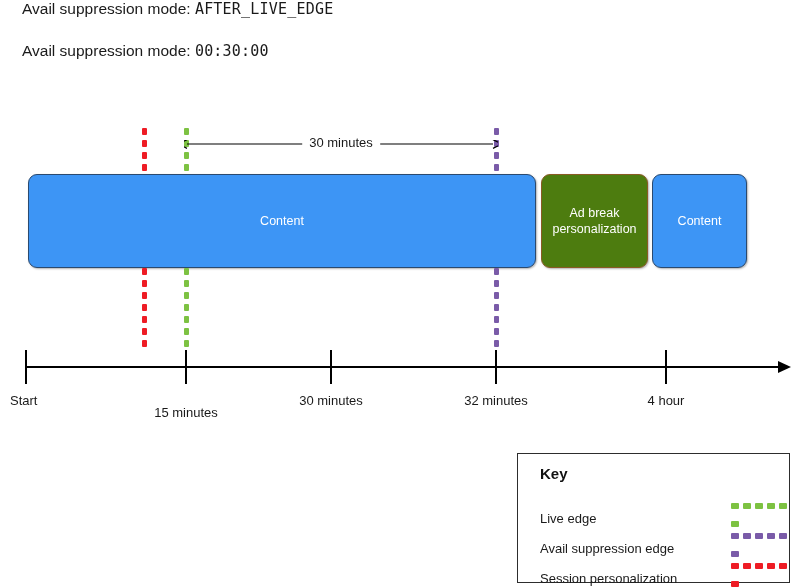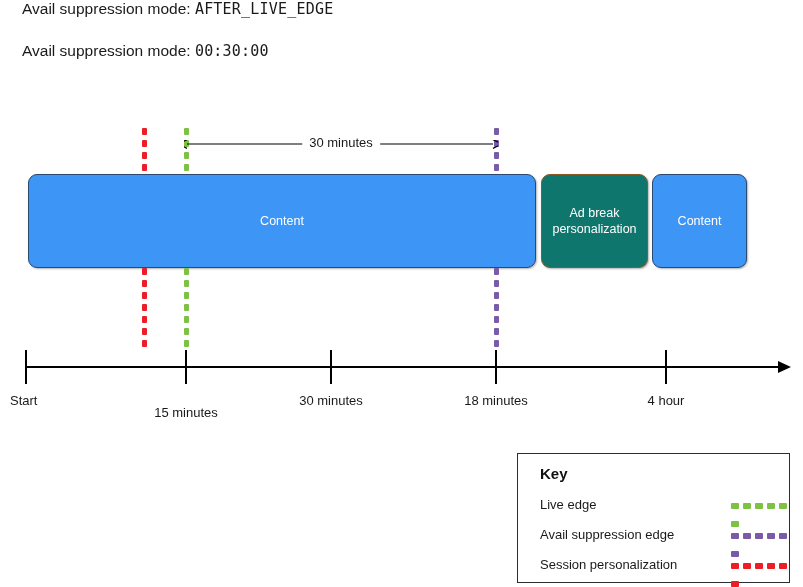--- a/index.html
+++ b/index.html
@@ -42,21 +42,21 @@
     display: flex;
     align-items: center;
     justify-content: center;
     text-align: center;
     color: #ffffff;
     font-size: 12.5px;
     line-height: 1.28;
     box-shadow: 1px 1px 2px rgba(0,0,0,0.30);
   }
   .bar-blue   { background: #3d95f5; }
-  .bar-orange { background: #0f766e; border-color: #8a5a24; }
+  .bar-orange { background: #4d7c0f; border-color: #8a5a24; }
 
   
   .vline {
     position: absolute;
     width: 5px;
   }
   .vline i {
     display: block;
     width: 5px;
     height: 7px;
@@ -108,21 +108,21 @@
     left: 22px;
     top: 11px;
     font-size: 15px;
     font-weight: bold;
     color: #111;
   }
   .legend-row { position: absolute; left: 22px; height: 18px; }
   .legend-text {
     position: absolute;
     left: 0;
-    top: 0;
+    top: 14px;
     font-size: 13px;
     color: #1a1a1a;
     white-space: nowrap;
   }
   .legend-dash {
     position: absolute;
     left: 191px;
     top: 6px;
     width: 66px;
     height: 6px;
@@ -220,21 +220,21 @@
   </div>
 <div id="axis-line" style="left: 26px; top: 366px; width: 754px;"></div>
 <div id="axis-container">
     <div class="axis-tick" style="left: 25px; top: 350px; height: 34px;"></div>
     <div class="axis-label first" style="left: 10px; top: 393px;">Start</div>
     <div class="axis-tick" style="left: 185px; top: 350px; height: 34px;"></div>
     <div class="axis-label" style="left: 186px; top: 405px;">15 minutes</div>
     <div class="axis-tick" style="left: 330px; top: 350px; height: 34px;"></div>
     <div class="axis-label" style="left: 331px; top: 393px;">30 minutes</div>
     <div class="axis-tick" style="left: 495px; top: 350px; height: 34px;"></div>
-    <div class="axis-label" style="left: 496px; top: 393px;">18 minutes</div>
+    <div class="axis-label" style="left: 496px; top: 393px;">32 minutes</div>
     <div class="axis-tick" style="left: 665px; top: 350px; height: 34px;"></div>
     <div class="axis-label" style="left: 666px; top: 393px;">4 hour</div>
     <svg width="18" height="14" style="position: absolute; left: 778px; top: 361px;">
       <path d="M0,0 L13,6 L0,12 Z" fill="#000"></path>
     </svg>
   </div>
 
 <div id="legend-box">
   <div id="legend-title">Key</div>
   <div id="legend-rows">

